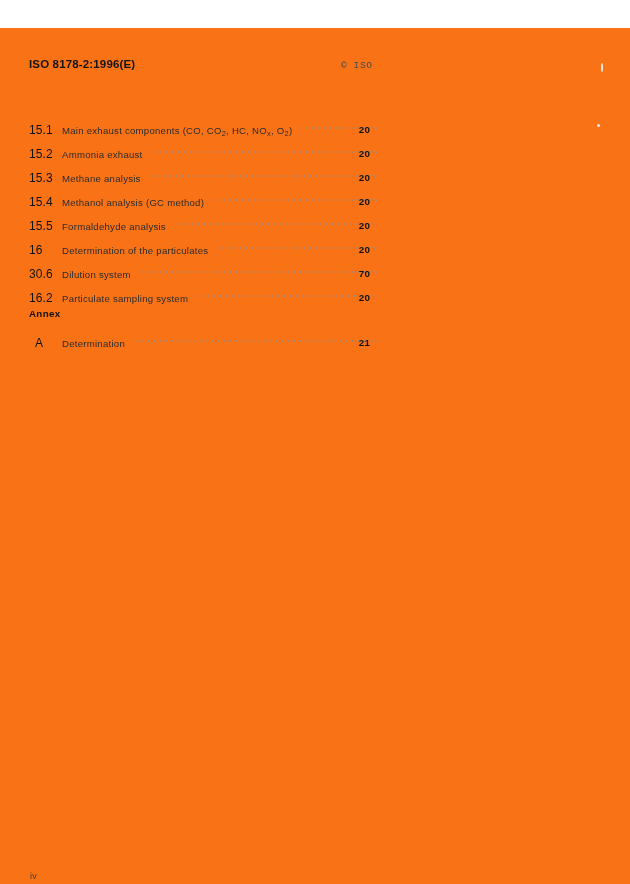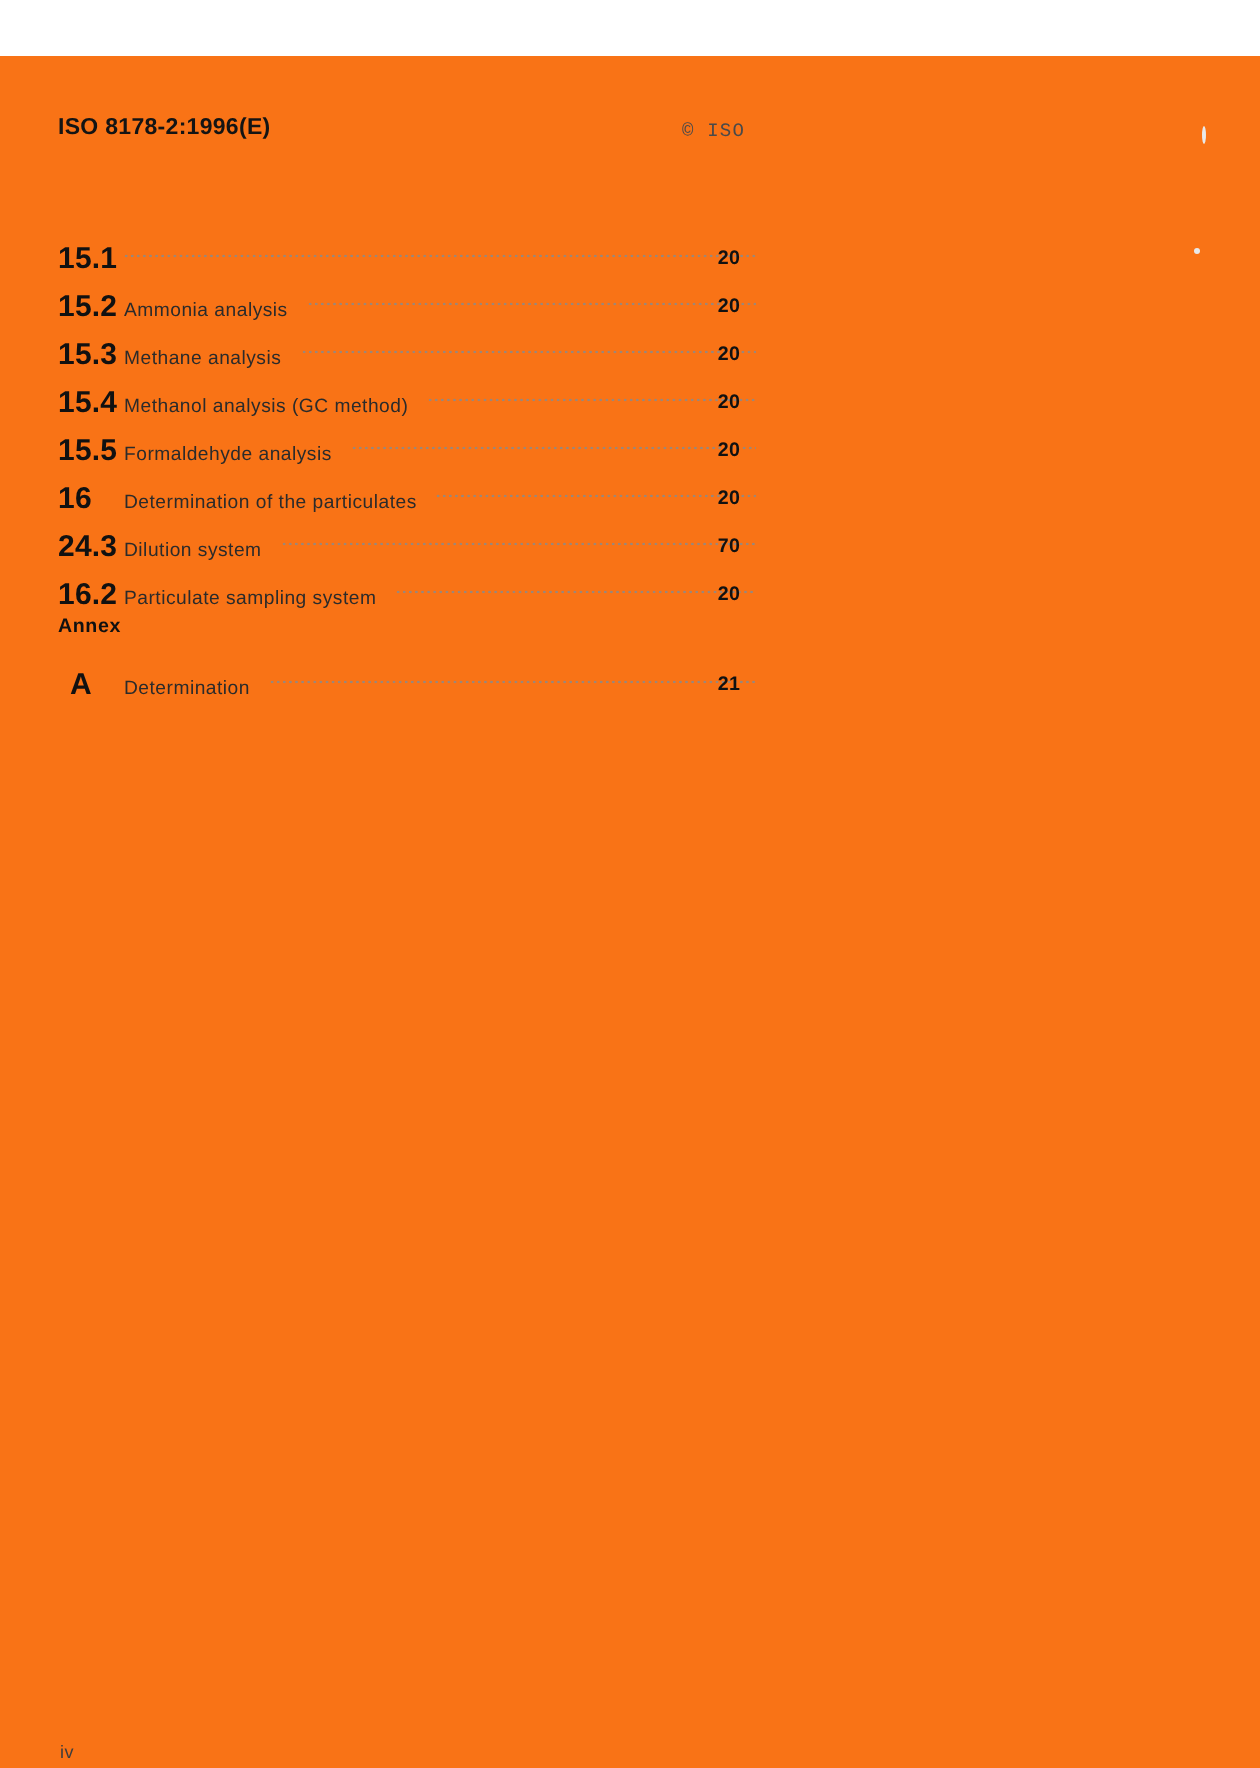--- a/index.html
+++ b/index.html
@@ -57,22 +57,22 @@
     height: 24px;
     line-height: 24px;
     display: flex;
     align-items: baseline;
     padding-left: 29px;
     padding-right: 252px;
   }
   .toc-num {
     flex: 0 0 auto;
     width: 33px;
-    font-size: 15px;
-    font-weight: bold;
+    font-size: 12px;
+    font-weight: normal;
     color: #111111;
     letter-spacing: 0.1px;
   }
   .toc-num.lvl1 {
     width: 33px;
   }
   .toc-title {
     flex: 0 0 auto;
     font-size: 9.6px;
     color: #2b2b2b;
@@ -158,27 +158,28 @@
 
   <div class="header">
     <div class="doc-ref">ISO 8178-2:1996(E)</div>
     <div class="iso-mark">© ISO</div>
   </div>
 
   <div class="toc">
 
     <div class="toc-row">
       <span class="toc-num">15.1</span>
+      <span class="toc-title"><span>Main exhaust components (CO, CO</span><sub>2</sub><span>, HC, NO</span><sub>x</sub><span>, O</span><sub>2</sub><span>)</span></span>
       <span class="leader"></span>
       <span class="pageno">20</span>
     </div>
 
     <div class="toc-row">
       <span class="toc-num">15.2</span>
-      <span class="toc-title">Ammonia analysis</span>
+      <span class="toc-title">Ammonia exhaust</span>
       <span class="leader"></span>
       <span class="pageno">20</span>
     </div>
 
     <div class="toc-row">
       <span class="toc-num">15.3</span>
       <span class="toc-title">Methane analysis</span>
       <span class="leader"></span>
       <span class="pageno">20</span>
     </div>
@@ -198,21 +199,21 @@
     </div>
 
     <div class="toc-row">
       <span class="toc-num lvl1">16</span>
       <span class="toc-title">Determination of the particulates</span>
       <span class="leader"></span>
       <span class="pageno">20</span>
     </div>
 
     <div class="toc-row">
-      <span class="toc-num">24.3</span>
+      <span class="toc-num">30.6</span>
       <span class="toc-title">Dilution system</span>
       <span class="leader"></span>
       <span class="pageno">70</span>
     </div>
 
     <div class="toc-row">
       <span class="toc-num">16.2</span>
       <span class="toc-title">Particulate sampling system</span>
       <span class="leader"></span>
       <span class="pageno">20</span>

